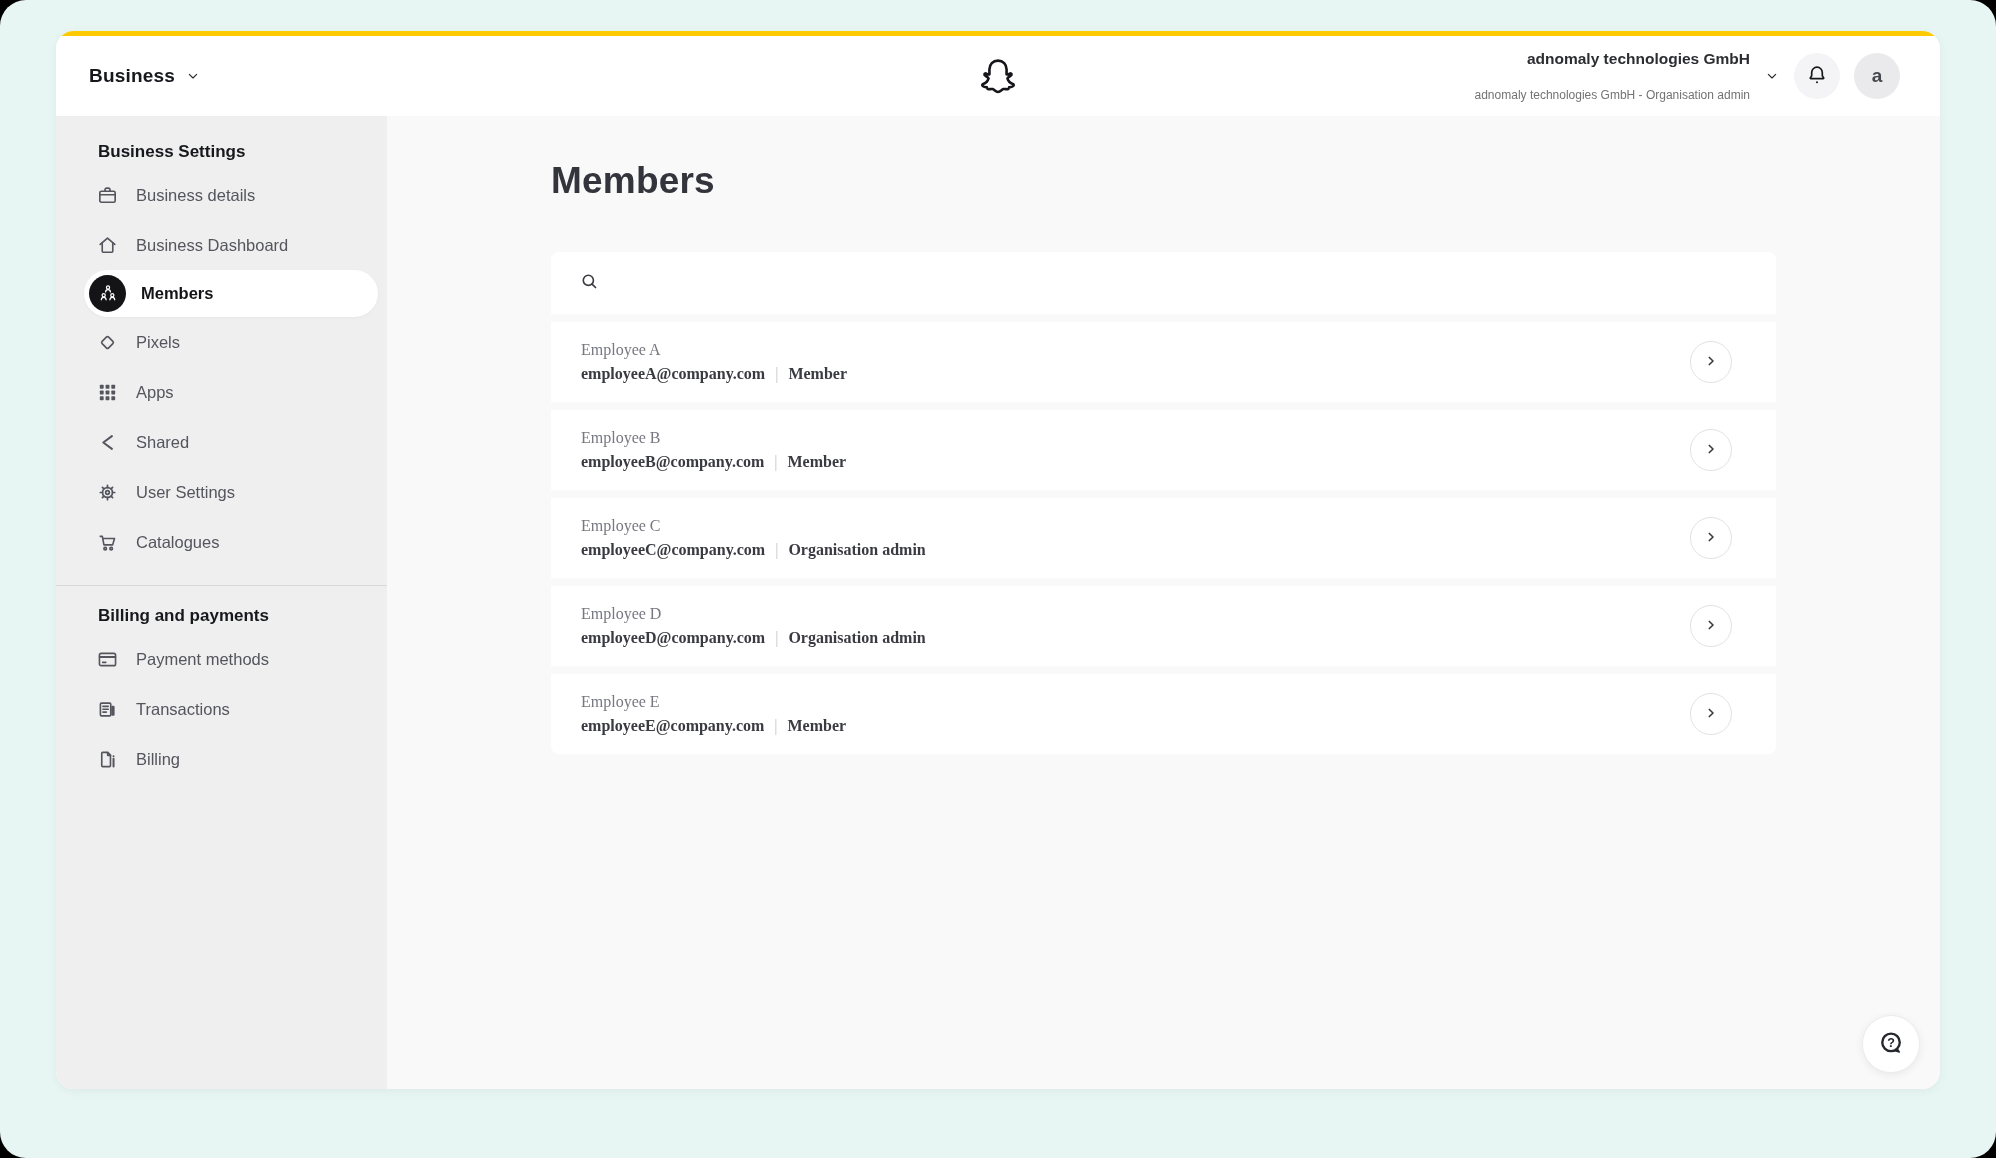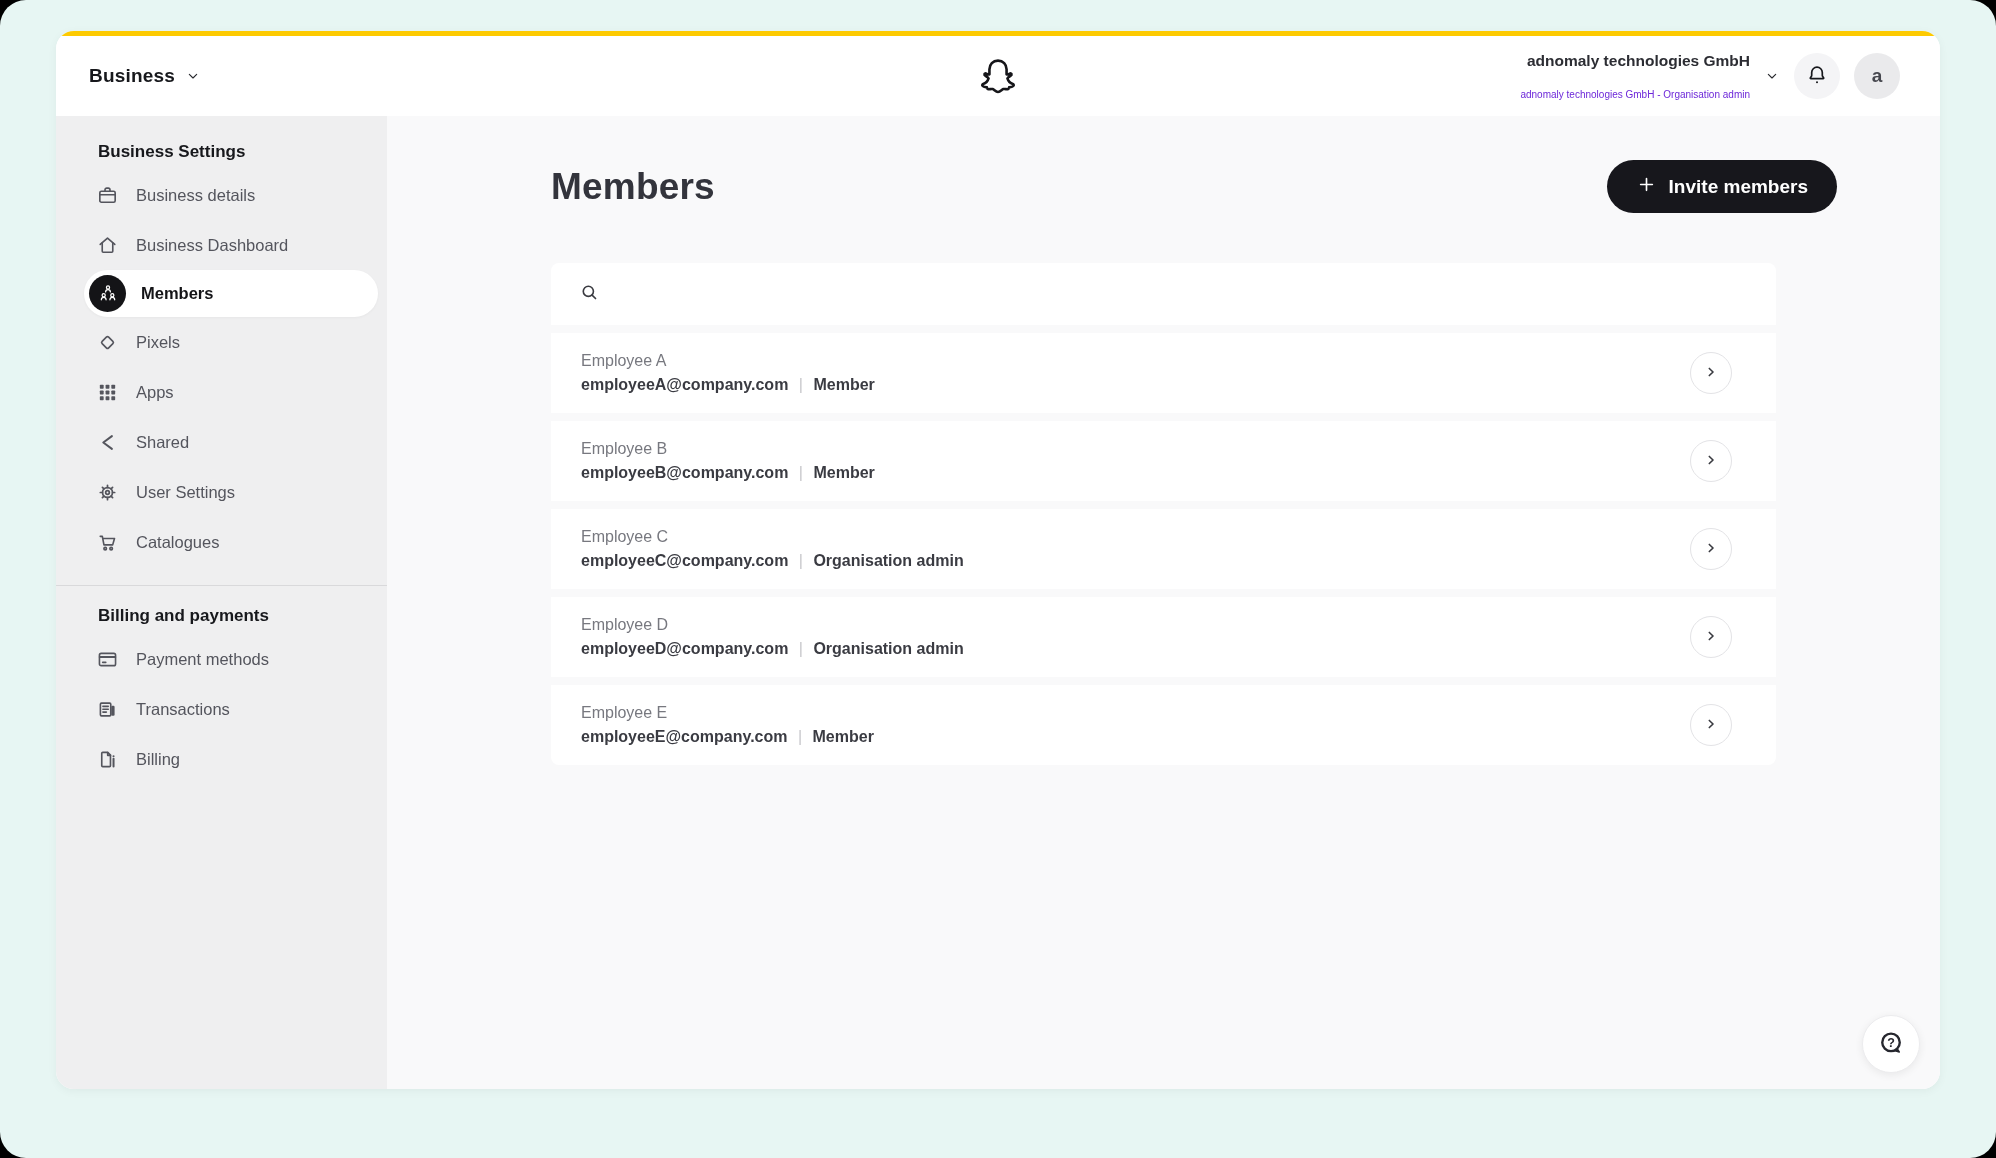--- a/index.html
+++ b/index.html
@@ -37,21 +37,21 @@
   .brand-label { font-size:19px; font-weight:bold; color:#17181c; letter-spacing:.2px; }
   .chev-small { width:16px; height:16px; color:#2a2b30; }
   .ghost-logo {
     position:absolute; left:50%; top:50%;
     transform:translate(-50%,-50%);
     width:42px; height:42px; color:#16161a;
   }
   .top-right { margin-left:auto; display:flex; align-items:center; gap:14px; }
   .account-texts { text-align:right; line-height:1.25; }
   .account-name { font-size:15.5px; font-weight:bold; color:#2c2d33; }
-  .account-sub { font-size:10px; color:#6d28d9; margin-top:19px; }
+  .account-sub { font-size:12px; color:#737373; margin-top:19px; }
   .round-btn {
     width:46px; height:46px; border-radius:50%; border:none;
     background:#f4f4f6; display:flex; align-items:center; justify-content:center;
     cursor:pointer;
   }
   .bell-btn { color:#17181c; }
   .bell-btn svg { width:24px; height:24px; }
   .avatar-btn { background:#eaeaec; font-size:19px; font-weight:bold; color:#46474e; }
 
   
@@ -332,37 +332,31 @@
                 </span>
     <span class="side-label">Billing</span>
   </div>
 </div>
   </div>
 </nav>
 
       <main class="main">
         <div class="main-header">
           <h1 class="page-title">Members</h1>
-          <button class="invite-btn">
-            <span><svg viewBox="0 0 24 24" class="iconline" style="stroke-width:1.9">
-                  <path d="M12 5.3v13.4M5.3 12h13.4"></path>
-                </svg></span>
-            <span>Invite members</span>
-          </button>
         </div>
 
         <div class="members-panel">
           <div class="search-row">
             <span><svg viewBox="0 0 24 24" class="iconline">
                   <circle cx="10.8" cy="10.8" r="5.3"></circle>
                   <path d="M14.7 14.7l3.6 3.6"></path>
                 </svg></span>
             <input class="search-input" value="" placeholder="" style="">
           </div>
-          <div id="member-list" style="display:flex;flex-direction:column;gap:8px;">
+          <div id="member-list" style="display:flex;flex-direction:column;gap:8px;font-family:Liberation Serif, serif;">
   <div class="member-row">
     <div class="member-lines">
       <div class="member-name">Employee A</div>
       <div class="member-line2">
         <span class="member-email">employeeA@company.com</span><span class="pipe"> | </span><span class="member-role">Member</span>
       </div>
     </div>
     <button class="chev-circle">
       <span><svg viewBox="0 0 24 24" class="iconline" style="stroke-width:2">
                       <path d="M10 7.8l4.4 4.2-4.4 4.2"></path>

